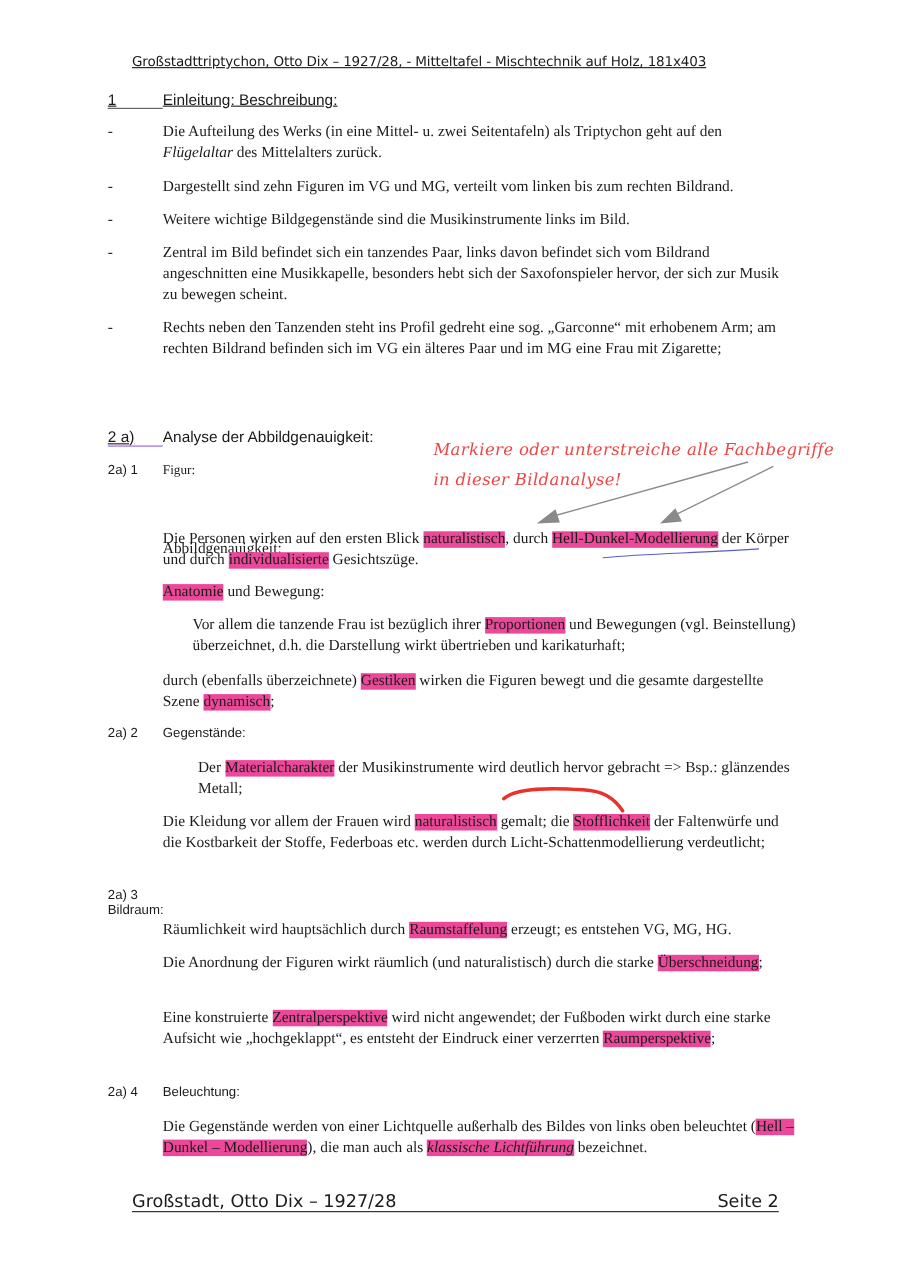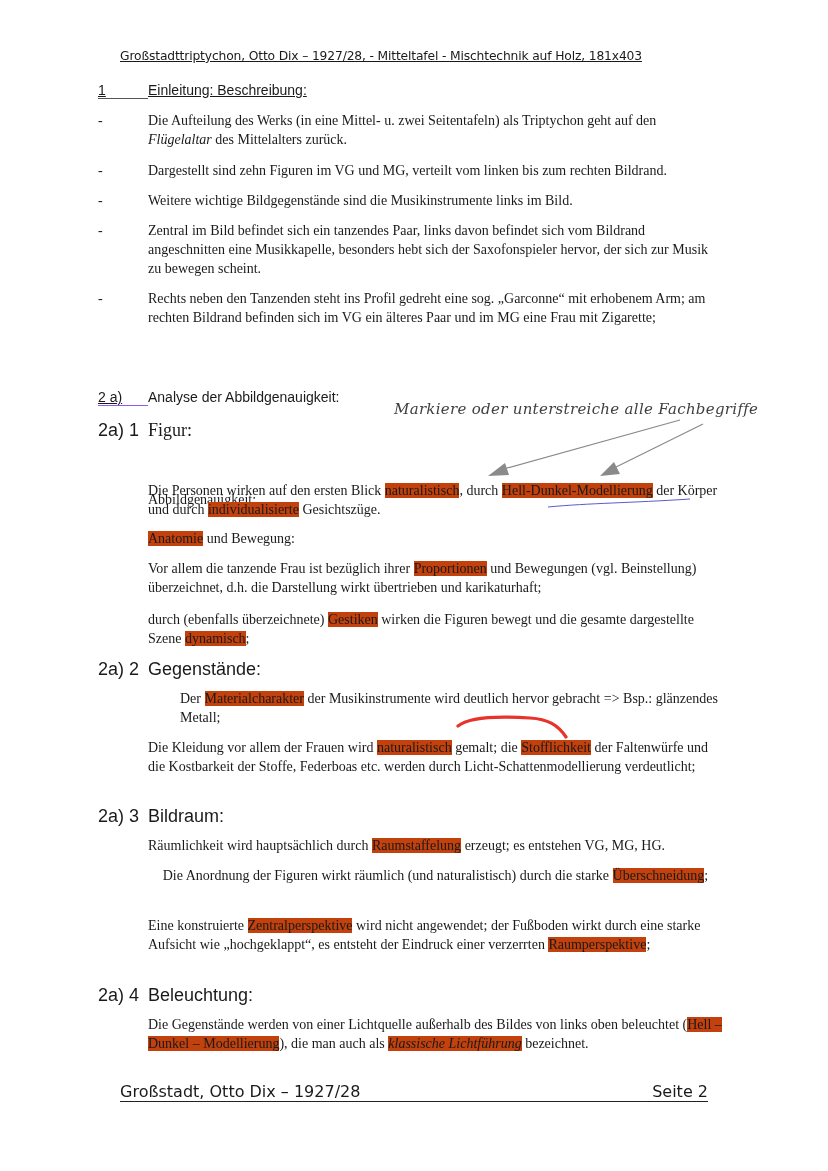--- a/index.html
+++ b/index.html
@@ -27,29 +27,29 @@
       position: absolute; left: 98px; width: 620px; font-size: 14px; line-height: 19px;
       display: flex;
     }
     .bullet .dash { width: 50px; flex: none; }
     .bullet .txt { flex: 1; }
     .para {
       position: absolute; left: 148px; width: 575px; font-size: 14px; line-height: 19px;
     }
     .sub {
       position: absolute; left: 98px; font-family: "Liberation Sans", sans-serif;
-      font-size: 18px; display: flex;
+      font-size: 12px; display: flex;
     }
     .sub .num { width: 50px; }
     .sub .ttl.serif { font-family: "Liberation Serif", serif; }
-    .hl { background: #c2410c; }
+    .hl { background: #ec4899; }
     .note {
       position: absolute; left: 394px; top: 396px; width: 400px;
       font-family: "DejaVu Serif", serif; font-style: italic; font-size: 15px;
-      line-height: 27px; color: #404040; letter-spacing: 0.3px;
+      line-height: 27px; color: #ef4444; letter-spacing: 0.3px;
     }
     svg.overlay { position: absolute; left: 0; top: 0; pointer-events: none; }
   </style>
 </head>
 <body>
 
 <div class="hdr">Großstadttriptychon, Otto Dix – 1927/28, - Mitteltafel - Mischtechnik auf Holz, 181x403</div>
 
 <div class="sec" style="top:82px;">
   <span class="num" style="text-decoration:underline; width:50px; border-bottom:1px solid #555; margin-bottom:-1px;">1</span>
@@ -83,67 +83,68 @@
   <span class="txt">Rechts neben den Tanzenden steht ins Profil gedreht eine sog. „Garconne“ mit erhobenem Arm; am rechten Bildrand befinden sich im VG ein älteres Paar und im MG eine Frau mit Zigarette;</span>
 </div>
 
 <div class="sec" style="top:389px;">
   <span class="num" style="text-decoration:underline; border-bottom:1px solid #8b5cf6; margin-bottom:-1px;">2 a)</span>
   <span class="ttl" style="">Analyse der Abbildgenauigkeit:</span>
 </div>
 
 <div class="note">
   <div>Markiere oder unterstreiche alle Fachbegriffe</div>
+  <div>in dieser Bildanalyse!</div>
 </div>
 
 <div class="sub" style="top:420px;">
   <span class="num">2a) 1</span>
   <span class="ttl serif">Figur:</span>
 </div>
 <div class="para" style="top:450px;margin-top:40px;">Abbildgenauigkeit:</div>
 
 <div class="para" style="top:481px;">
   <span>Die Personen wirken auf den ersten Blick </span><span class="hl">naturalistisch</span><span>, durch </span><span class="hl">Hell-Dunkel-Modellierung</span><span> der Körper und durch </span><span class="hl">individualisierte</span><span> Gesichtszüge.</span>
 </div>
 
 <div class="para" style="top:529px;">
   <span class="hl">Anatomie</span><span> und Bewegung:</span>
 </div>
 
-<div class="para" style="top:559px;">
+<div class="para" style="top:559px;margin-left:27px;">
   <span>Vor allem die tanzende Frau ist bezüglich ihrer </span><span class="hl">Proportionen</span><span> und Bewegungen (vgl. Beinstellung) überzeichnet, d.h. die Darstellung wirkt übertrieben und karikaturhaft;</span>
 </div>
 
 <div class="para" style="top:610px;">
   <span>durch (ebenfalls überzeichnete) </span><span class="hl">Gestiken</span><span> wirken die Figuren bewegt und die gesamte dargestellte Szene </span><span class="hl">dynamisch</span><span>;</span>
 </div>
 
 <div class="sub" style="top:659px;">
   <span class="num">2a) 2</span>
   <span class="ttl">Gegenstände:</span>
 </div>
 
 <div class="para" style="top:689px;margin-left:32px;">
   <span>Der </span><span class="hl">Materialcharakter</span><span> der Musikinstrumente wird deutlich hervor gebracht =&gt; Bsp.: glänzendes Metall;</span>
 </div>
 
 <div class="para" style="top:738px;">
   <span>Die Kleidung vor allem der Frauen wird </span><span class="hl">naturalistisch</span><span> gemalt; die </span><span class="hl">Stofflichkeit</span><span> der Faltenwürfe und die Kostbarkeit der Stoffe, Federboas etc. werden durch Licht-Schattenmodellierung verdeutlicht;</span>
 </div>
 
-<div class="sub" style="top:806px;">
+<div class="sub" style="top:806px;flex-direction:column;">
   <span class="num">2a) 3</span>
   <span class="ttl">Bildraum:</span>
 </div>
 
 <div class="para" style="top:836px;">
   <span>Räumlichkeit wird hauptsächlich durch </span><span class="hl">Raumstaffelung</span><span> erzeugt; es entstehen VG, MG, HG.</span>
 </div>
 
-<div class="para" style="top:866px;text-align:center;">
+<div class="para" style="top:866px;">
   <span>Die Anordnung der Figuren wirkt räumlich (und naturalistisch) durch die starke </span><span class="hl">Überschneidung</span><span>;</span>
 </div>
 
 <div class="para" style="top:916px;font-family:Liberation Serif, serif;">
   <span>Eine konstruierte </span><span class="hl">Zentralperspektive</span><span> wird nicht angewendet; der Fußboden wirkt durch eine starke Aufsicht wie „hochgeklappt“, es entsteht der Eindruck einer verzerrten </span><span class="hl">Raumperspektive</span><span>;</span>
 </div>
 
 <div class="sub" style="top:985px;">
   <span class="num">2a) 4</span>
   <span class="ttl">Beleuchtung:</span>

